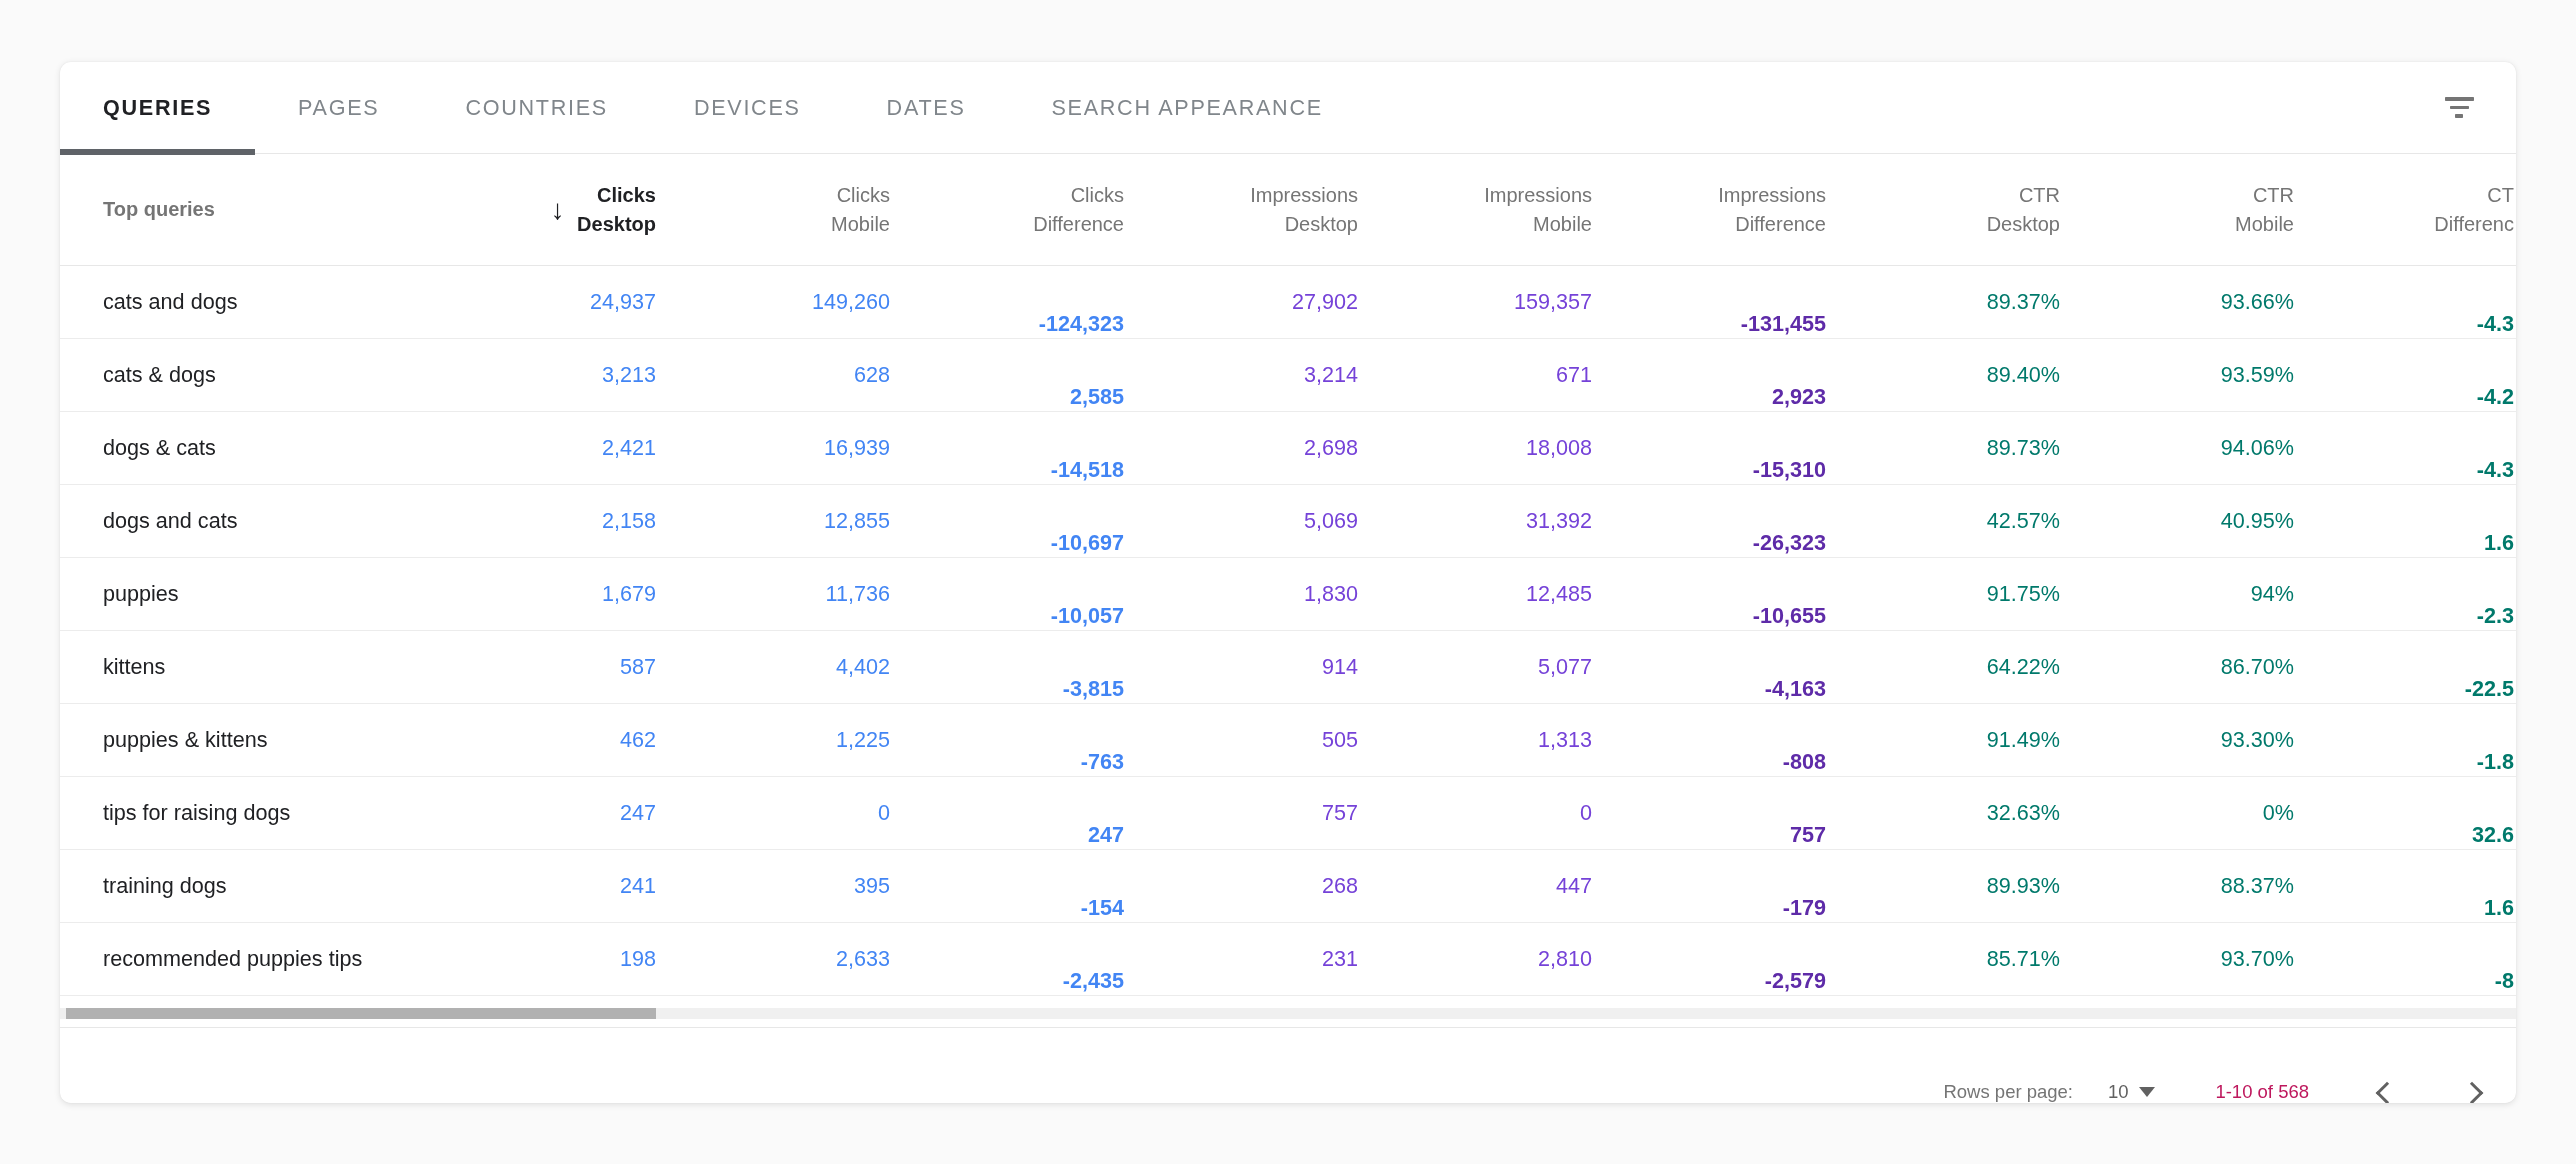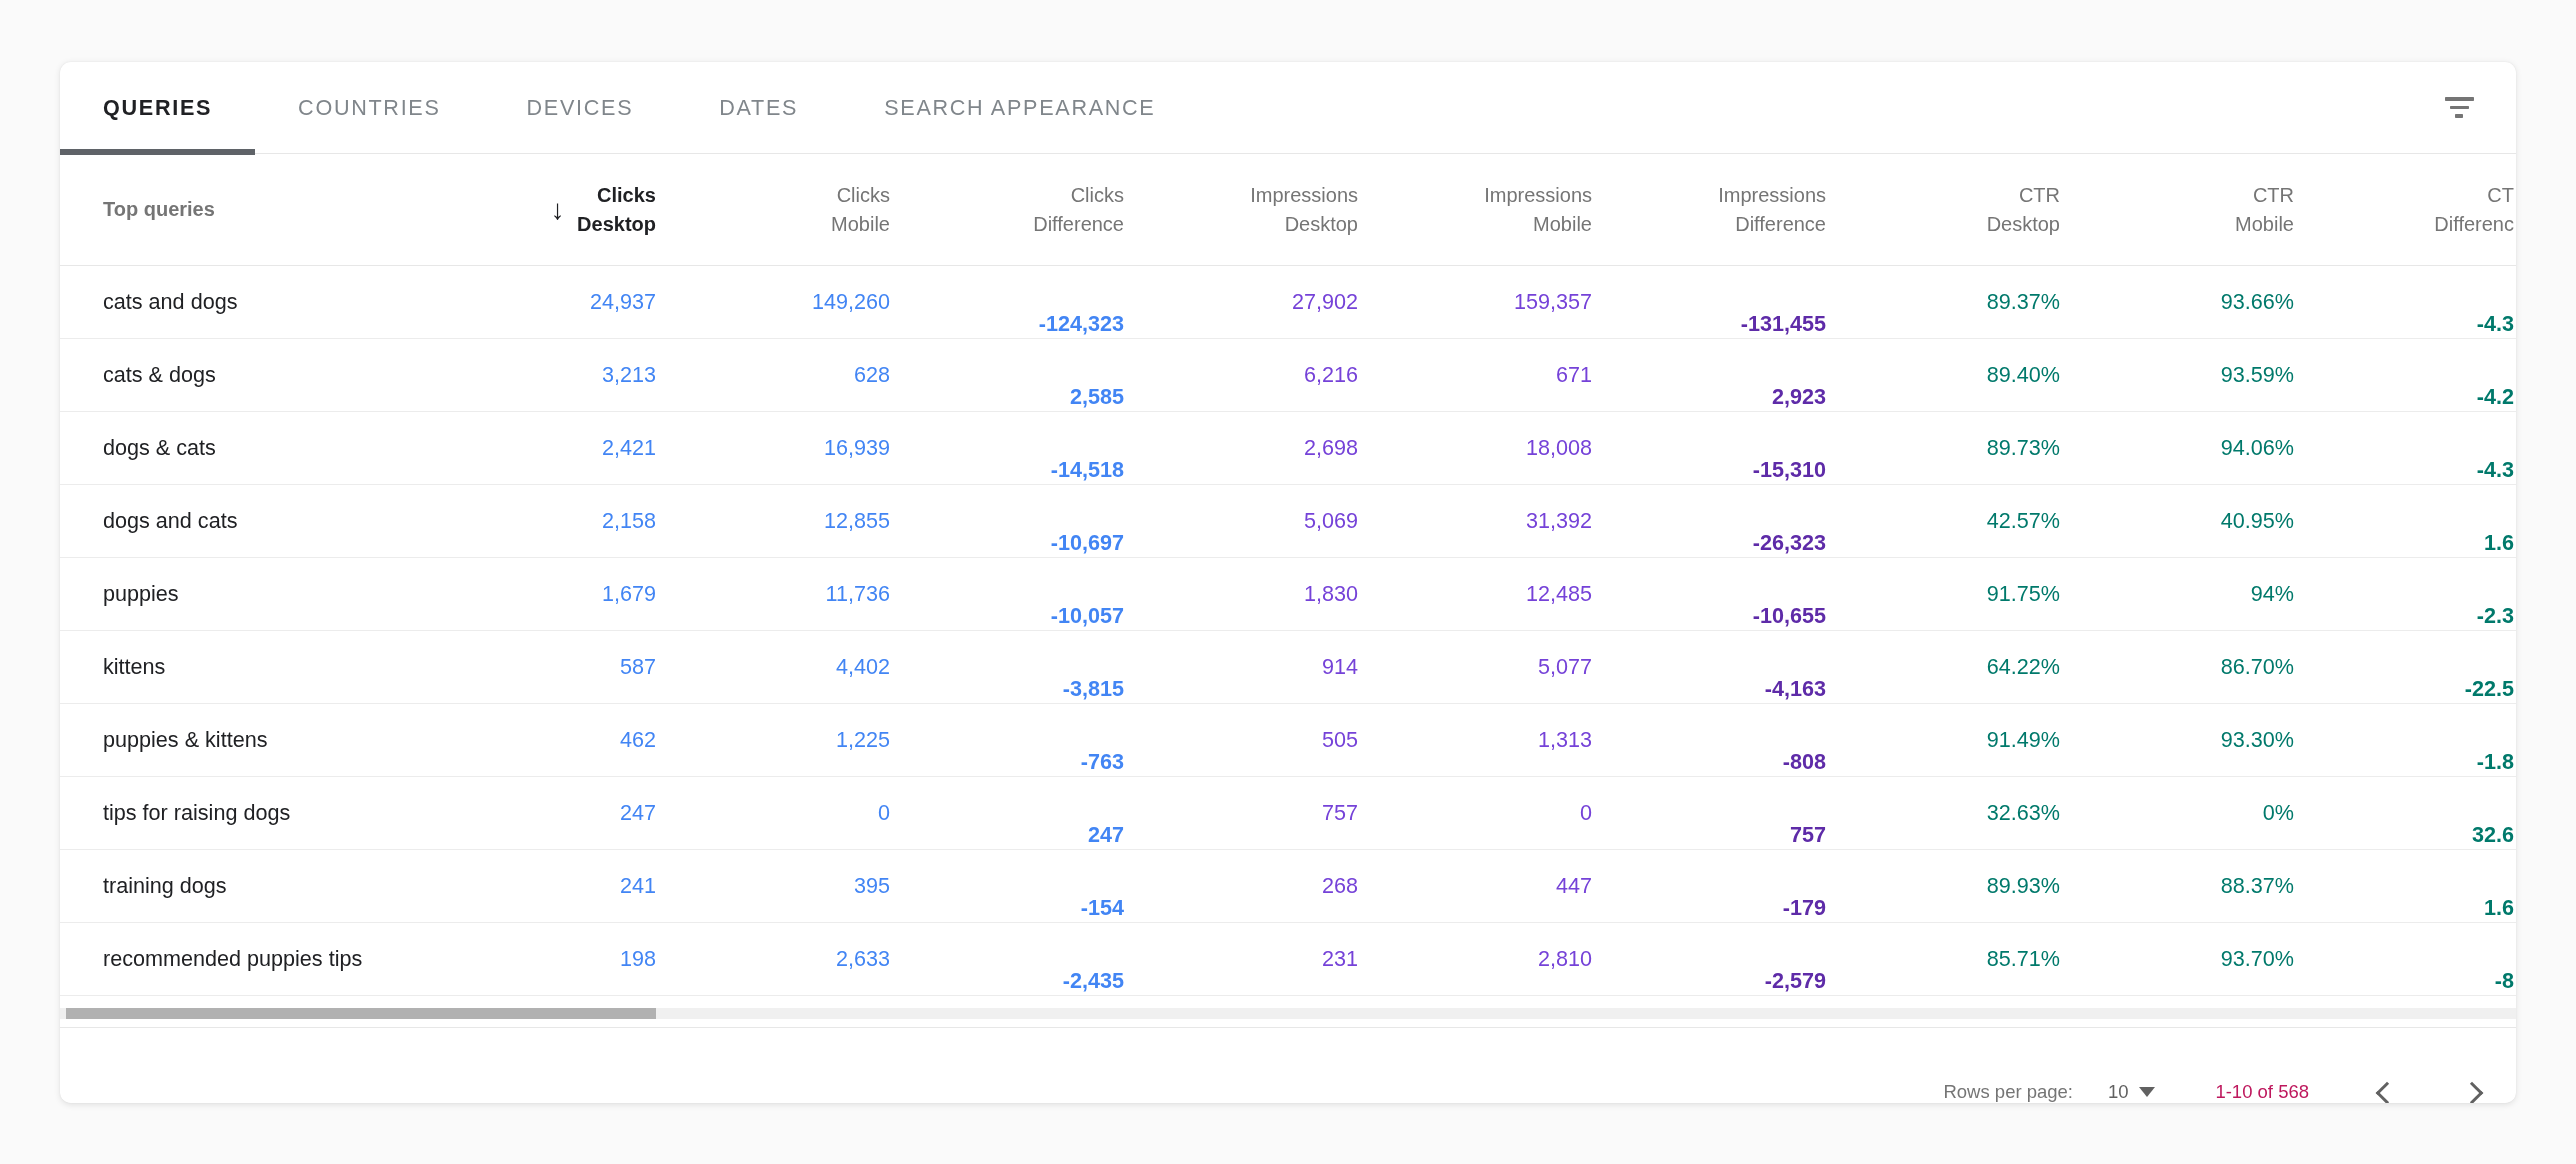--- a/index.html
+++ b/index.html
@@ -186,20 +186,21 @@
   .chev-right::before{transform:rotate(225deg);}
 </style>
 </head>
 <body>
 
 <div class="card">
 
   <div class="tabbar">
 
     <div class="tab active">QUERIES</div>
+      <div class="tab">PAGES</div>
       <div class="tab">COUNTRIES</div>
       <div class="tab">DEVICES</div>
       <div class="tab">DATES</div>
       <div class="tab">SEARCH APPEARANCE</div>
       <div class="filter-btn" title="">
       <div class="bar b1"></div>
       <div class="bar b2"></div>
       <div class="bar b3"></div>
     </div>
   </div>
@@ -248,21 +249,21 @@
         <div class="num v-impr">159,357</div>
         <div class="num v-impr-diff v-bold">-131,455</div>
         <div class="num v-ctr">89.37%</div>
         <div class="num v-ctr">93.66%</div>
         <div class="num v-ctr v-bold">-4.3</div>
       </div><div class="trow">
         <div class="q-cell">cats &amp; dogs</div>
         <div class="num v-clicks">3,213</div>
         <div class="num v-clicks">628</div>
         <div class="num v-clicks v-bold">2,585</div>
-        <div class="num v-impr">6,216</div>
+        <div class="num v-impr">3,214</div>
         <div class="num v-impr">671</div>
         <div class="num v-impr-diff v-bold">2,923</div>
         <div class="num v-ctr">89.40%</div>
         <div class="num v-ctr">93.59%</div>
         <div class="num v-ctr v-bold">-4.2</div>
       </div><div class="trow">
         <div class="q-cell">dogs &amp; cats</div>
         <div class="num v-clicks">2,421</div>
         <div class="num v-clicks">16,939</div>
         <div class="num v-clicks v-bold">-14,518</div>

